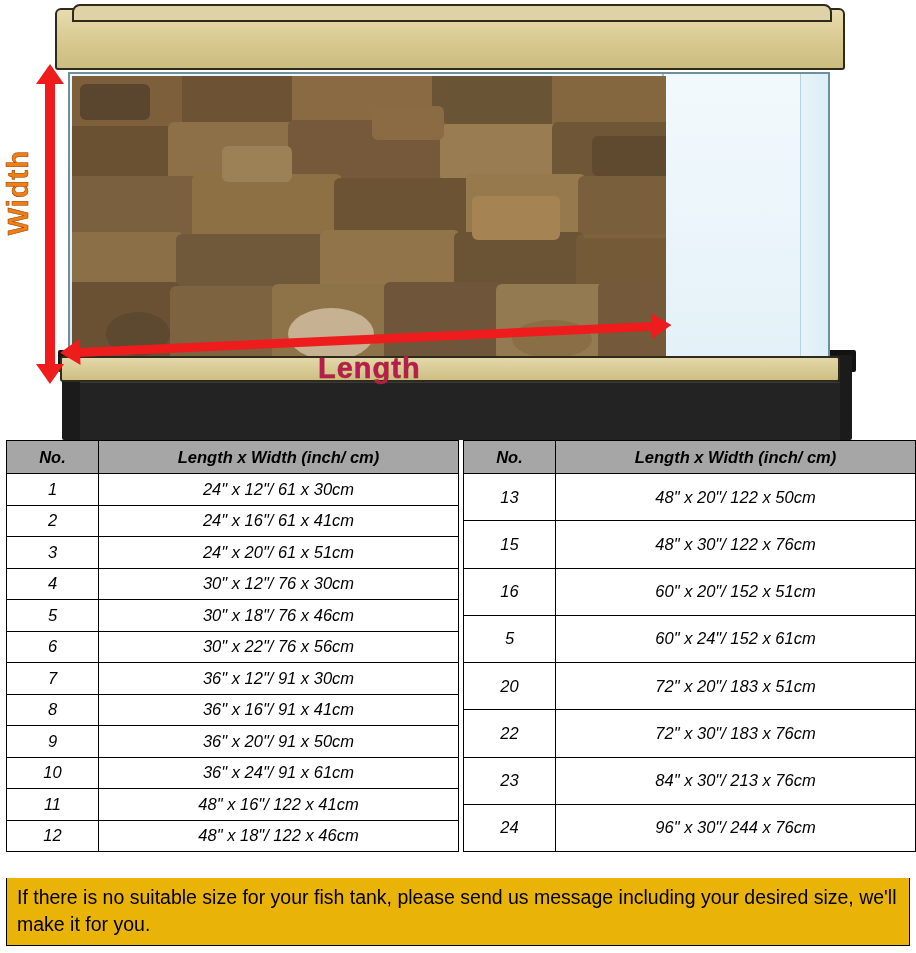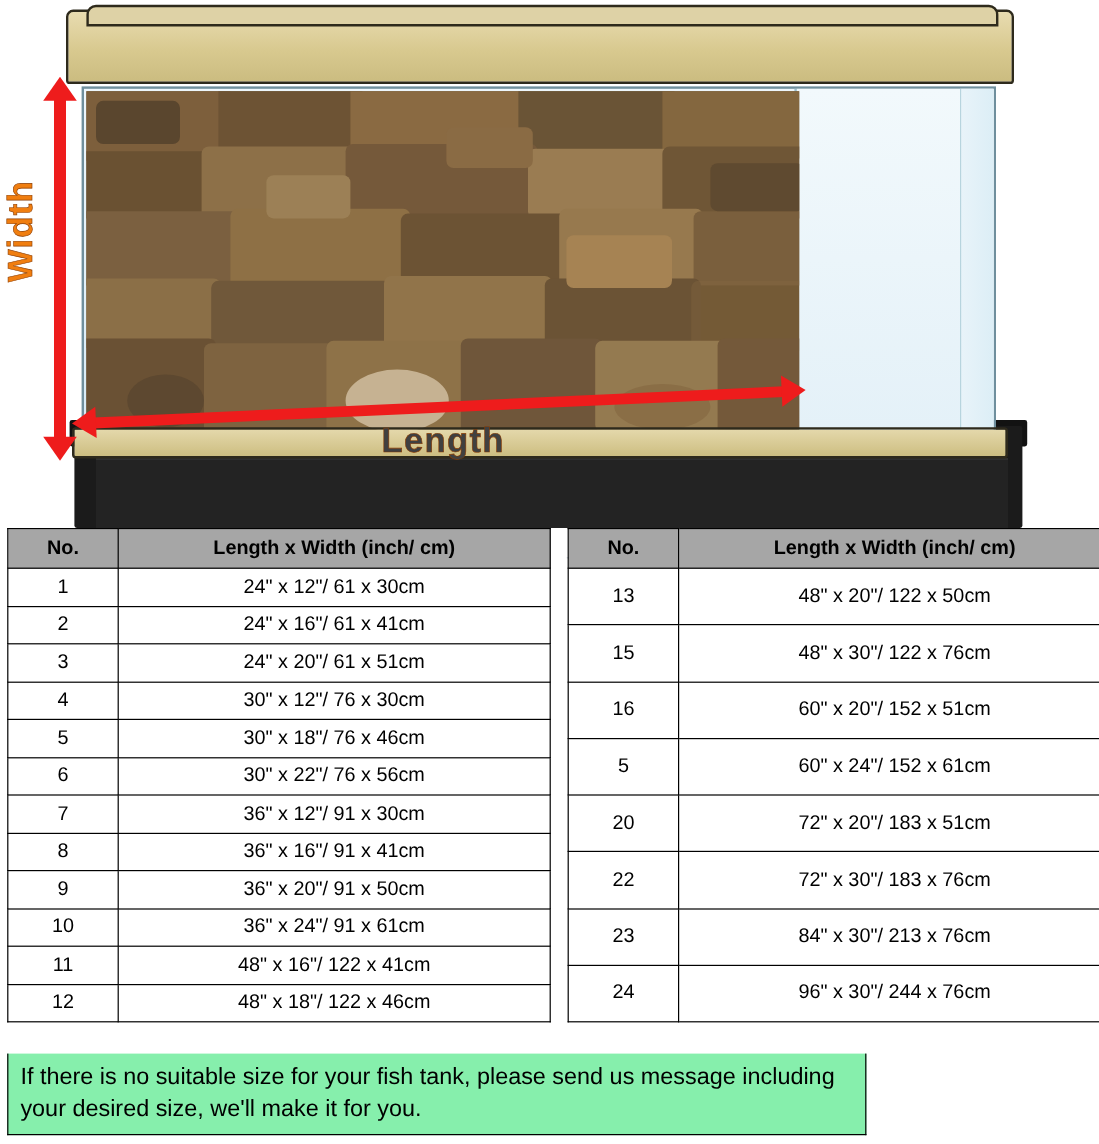--- a/index.html
+++ b/index.html
@@ -156,32 +156,33 @@
     -webkit-text-stroke: 0.5px #8a3b00;
     writing-mode: vertical-rl;
     transform: rotate(180deg);
     letter-spacing: 1px;
   }
   .label-length {
     position: absolute;
     left: 318px; top: 352px;
     font-size: 29px;
     font-weight: bold;
-    color: #404040;
+    color: #be185d;
     -webkit-text-stroke: 0.5px #8a3b00;
     letter-spacing: 1px;
   }
 
   
   .tables {
     position: absolute;
     left: 6px; top: 440px;
     width: 816px;
     display: flex;
-    gap: 14px;
+    gap: 4px;
+    font-style: italic;
   }
   table {
     border-collapse: collapse;
     table-layout: fixed;
   }
   table.left-table { width: 452px; }
   table.right-table { width: 452px; }
 
   th, td {
     border: 1px solid #000;
@@ -197,29 +198,29 @@
     font-weight: bold;
     font-size: 16.5px;
     height: 33px;
   }
   col.no-col { width: 92px; }
   col.size-col { width: 360px; }
 
   .footnote {
     position: absolute;
     left: 6px; top: 878px;
-    width: 716px;
+    width: 904px;
     height: 68px;
     border: 1px solid #000;
     border-top: none;
     padding: 6px 8px 16px 10px;
     font-size: 19.5px;
     line-height: 27px;
     color: #000;
-    background: #86efac;
+    background: #eab308;
   }
 
   
   .watermark {
     position: absolute;
     left: 470px; top: 455px;
     font-family: "Liberation Serif", serif;
     font-style: italic;
     font-size: 42px;
     color: rgba(120,145,170,0.33);

